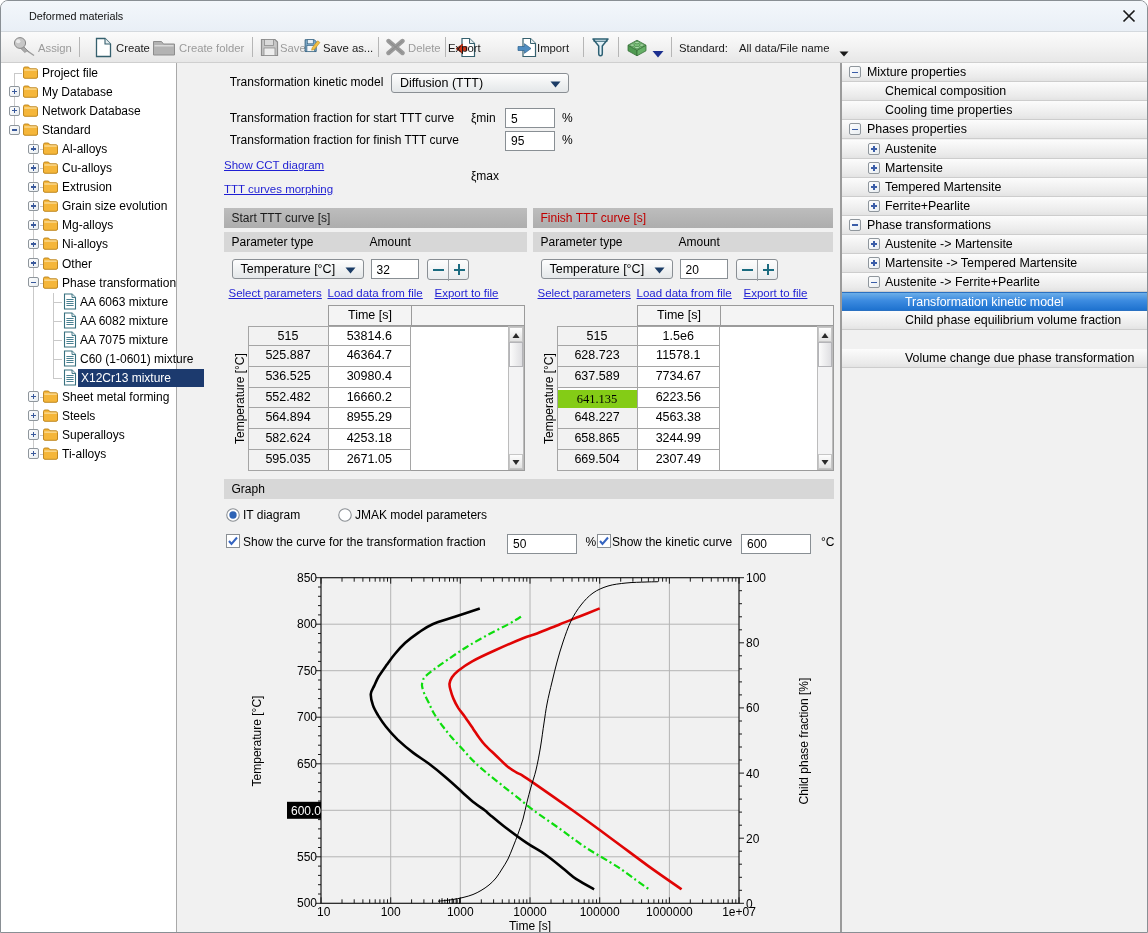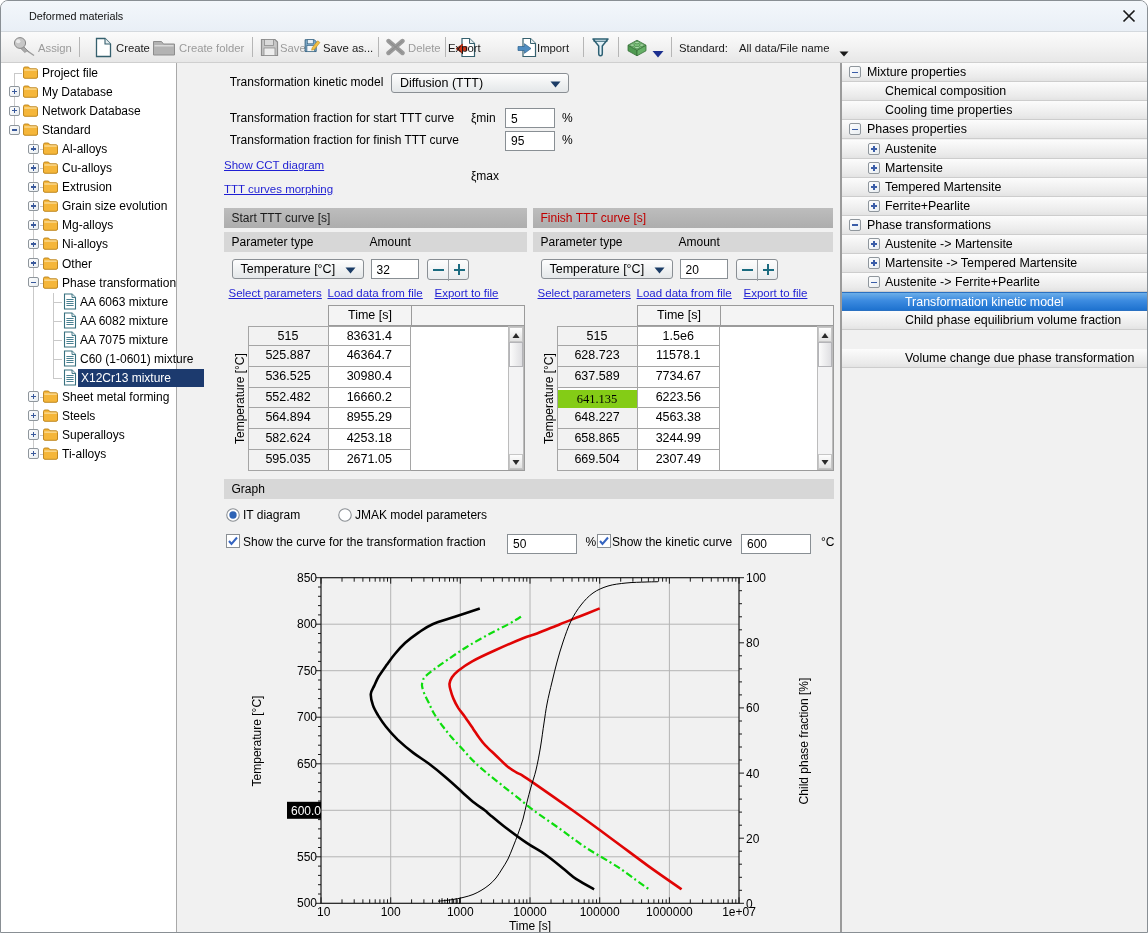--- a/index.html
+++ b/index.html
@@ -373,21 +373,21 @@
 </div>
 <a class="link" style="left:8.5px;top:223.5px;">Select parameters</a>
 <a class="link" style="left:107.5px;top:223.5px;">Load data from file</a>
 <a class="link" style="left:214.5px;top:223.5px;">Export to file</a>
 <div style="position:absolute;left:108.0px;top:242px;width:196.5px;height:21px;border:1px solid #9b9b9b;background:#f4f4f4;">
         <div style="position:absolute;left:0;top:2px;width:82px;text-align:center;font-size:12.5px;">Time [s]</div>
         <div style="position:absolute;left:82px;top:0;width:1px;height:19px;background:#9b9b9b"></div>
       </div>
 <div style="position:absolute;left:27.5px;top:262.6px;width:277px;height:145px;background:#fff;border:1px solid #9b9b9b;"></div>
 <div style="position:absolute;left:27.5px;top:262.6px;width:81px;height:20.71px;background:#f2f2f2;border:1px solid #a5a5a5;border-top:1px solid #a5a5a5;font-size:12.5px;text-align:center;line-height:19px;">515</div>
-<div style="position:absolute;left:108.0px;top:262.6px;width:82.5px;height:20.71px;background:#fff;border:1px solid #a5a5a5;border-top:1px solid #a5a5a5;font-size:12.5px;text-align:center;line-height:19px;">83631.4</div>
+<div style="position:absolute;left:108.0px;top:262.6px;width:82.5px;height:20.71px;background:#fff;border:1px solid #a5a5a5;border-top:1px solid #a5a5a5;font-size:12.5px;text-align:center;line-height:19px;">53814.6</div>
 <div style="position:absolute;left:27.5px;top:283.3px;width:81px;height:20.71px;background:#f2f2f2;border:1px solid #a5a5a5;border-top:none;font-size:12.5px;text-align:center;line-height:19px;">525.887</div>
 <div style="position:absolute;left:108.0px;top:283.3px;width:82.5px;height:20.71px;background:#fff;border:1px solid #a5a5a5;border-top:none;font-size:12.5px;text-align:center;line-height:19px;">46364.7</div>
 <div style="position:absolute;left:27.5px;top:304.0px;width:81px;height:20.71px;background:#f2f2f2;border:1px solid #a5a5a5;border-top:none;font-size:12.5px;text-align:center;line-height:19px;">536.525</div>
 <div style="position:absolute;left:108.0px;top:304.0px;width:82.5px;height:20.71px;background:#fff;border:1px solid #a5a5a5;border-top:none;font-size:12.5px;text-align:center;line-height:19px;">30980.4</div>
 <div style="position:absolute;left:27.5px;top:324.7px;width:81px;height:20.71px;background:#f2f2f2;border:1px solid #a5a5a5;border-top:none;font-size:12.5px;text-align:center;line-height:19px;">552.482</div>
 <div style="position:absolute;left:108.0px;top:324.7px;width:82.5px;height:20.71px;background:#fff;border:1px solid #a5a5a5;border-top:none;font-size:12.5px;text-align:center;line-height:19px;">16660.2</div>
 <div style="position:absolute;left:27.5px;top:345.4px;width:81px;height:20.71px;background:#f2f2f2;border:1px solid #a5a5a5;border-top:none;font-size:12.5px;text-align:center;line-height:19px;">564.894</div>
 <div style="position:absolute;left:108.0px;top:345.4px;width:82.5px;height:20.71px;background:#fff;border:1px solid #a5a5a5;border-top:none;font-size:12.5px;text-align:center;line-height:19px;">8955.29</div>
 <div style="position:absolute;left:27.5px;top:366.2px;width:81px;height:20.71px;background:#f2f2f2;border:1px solid #a5a5a5;border-top:none;font-size:12.5px;text-align:center;line-height:19px;">582.624</div>
 <div style="position:absolute;left:108.0px;top:366.2px;width:82.5px;height:20.71px;background:#fff;border:1px solid #a5a5a5;border-top:none;font-size:12.5px;text-align:center;line-height:19px;">4253.18</div>

